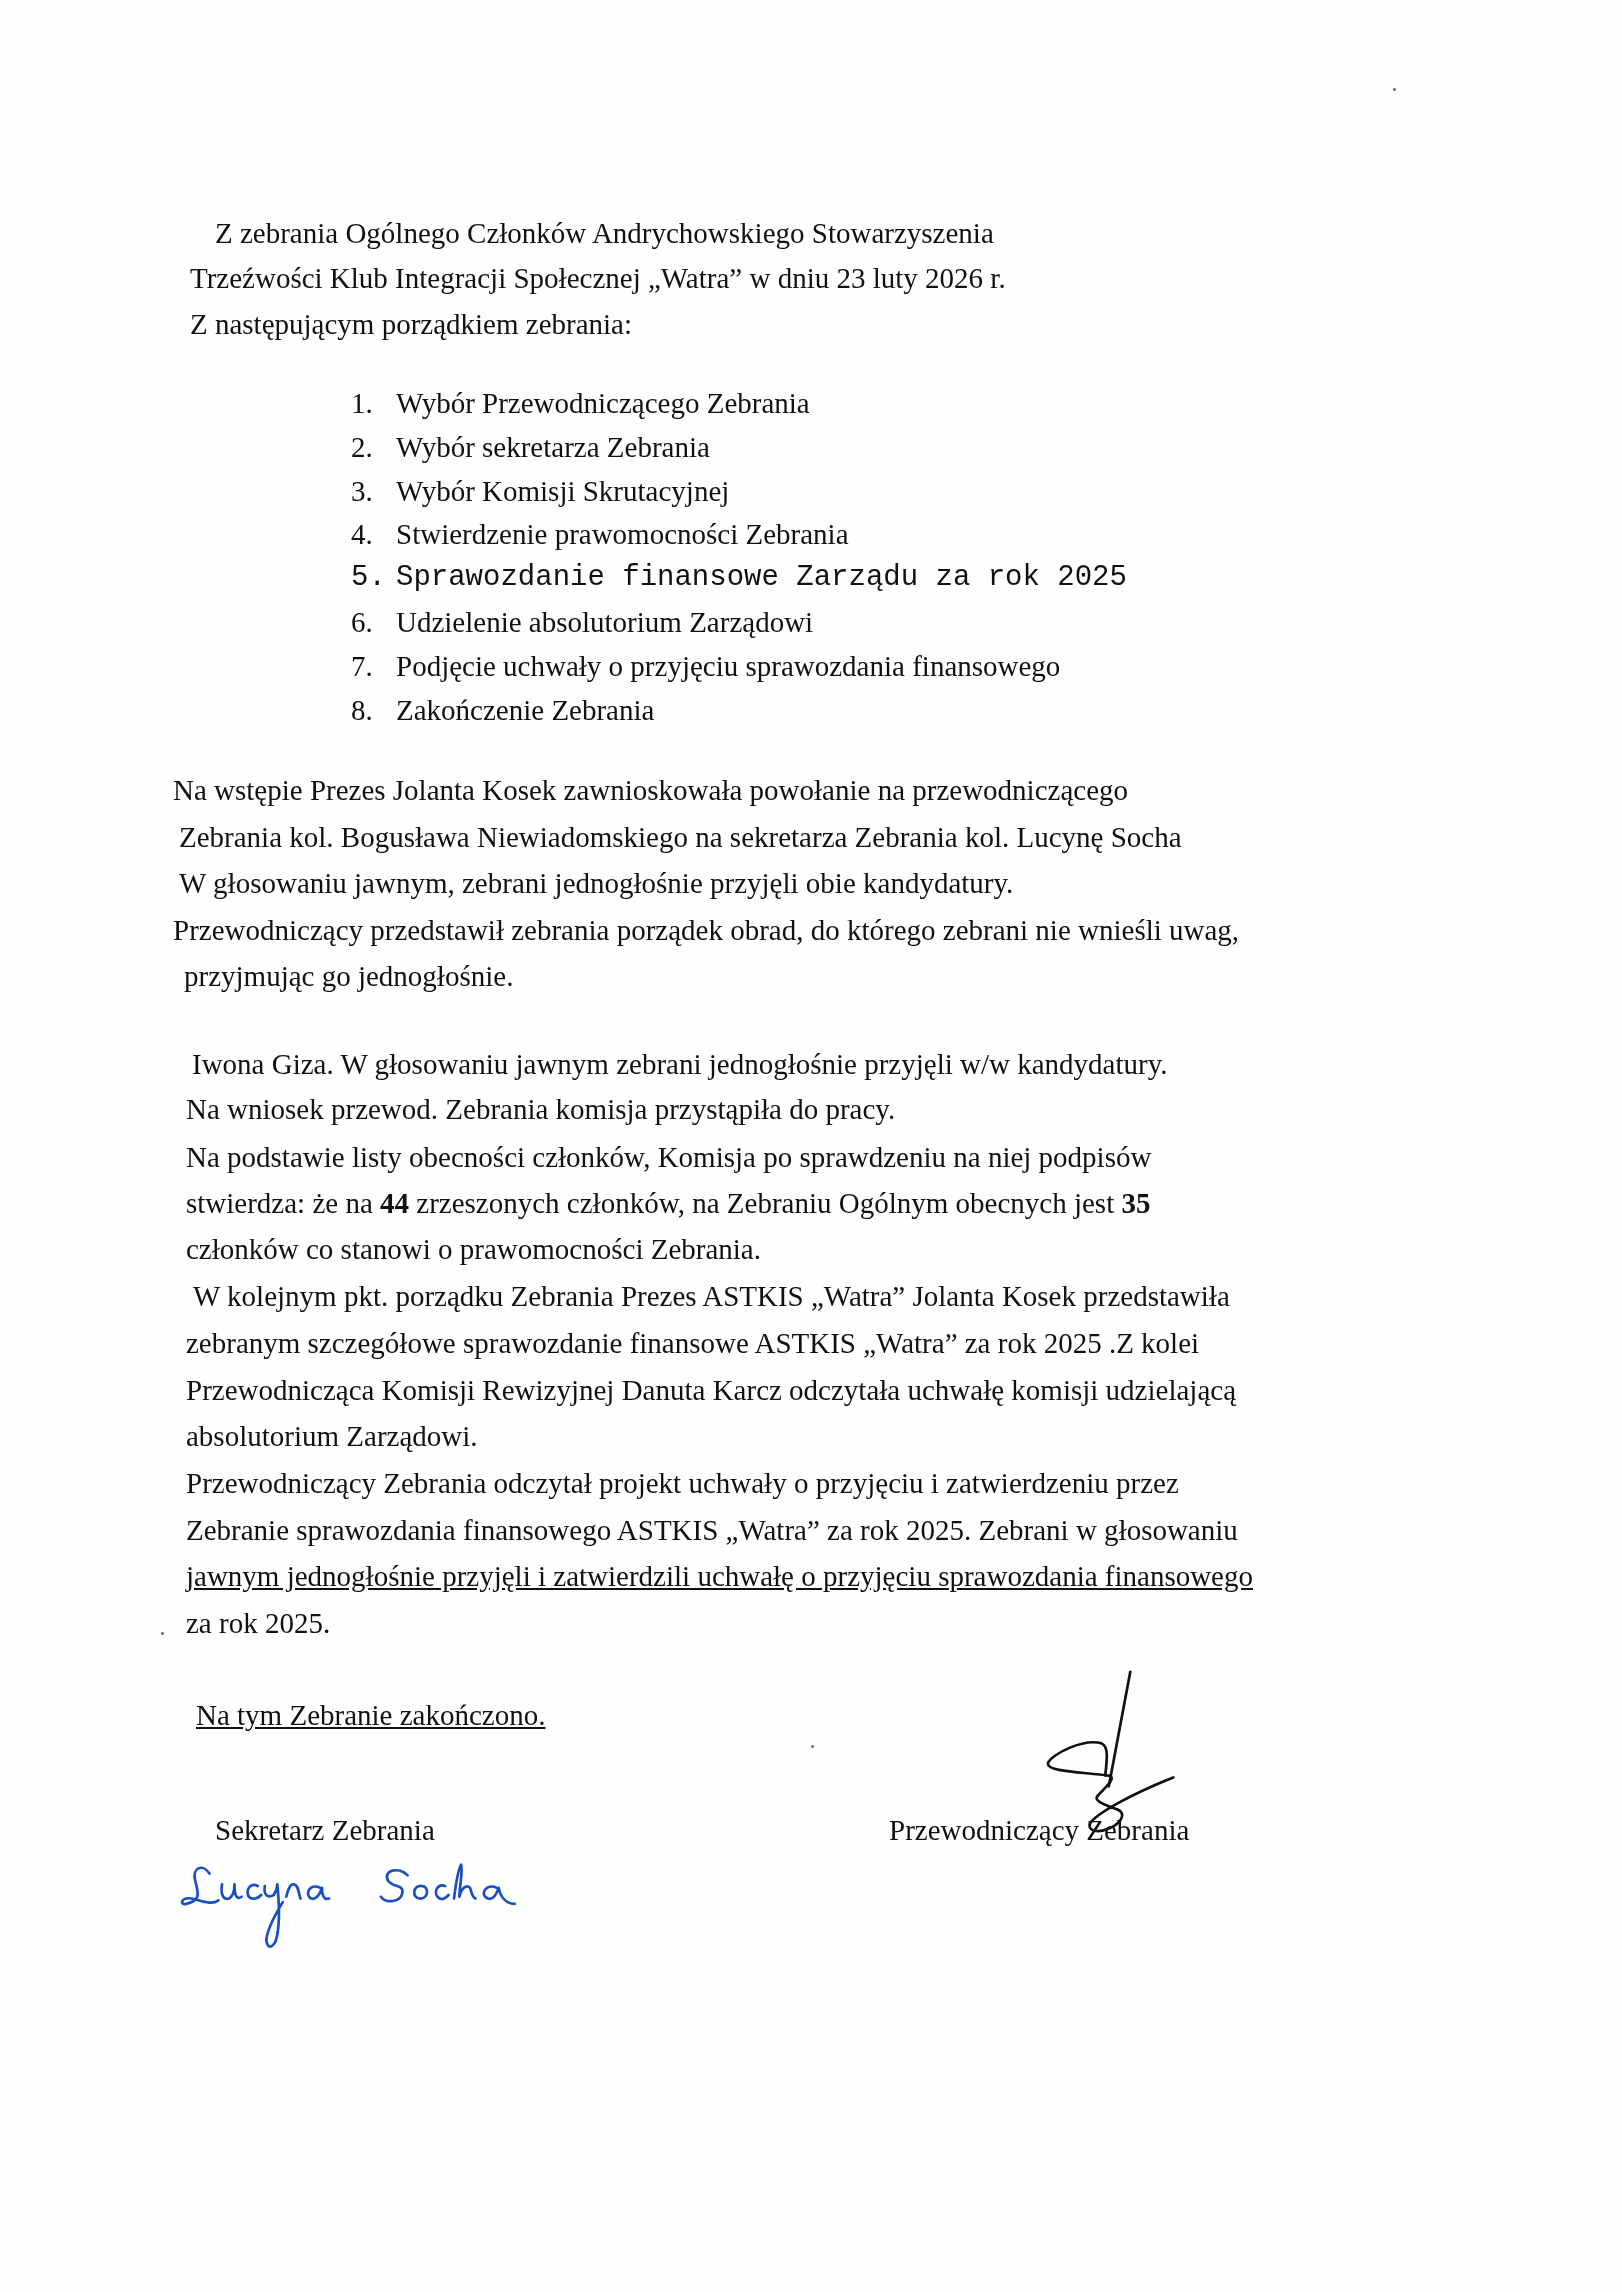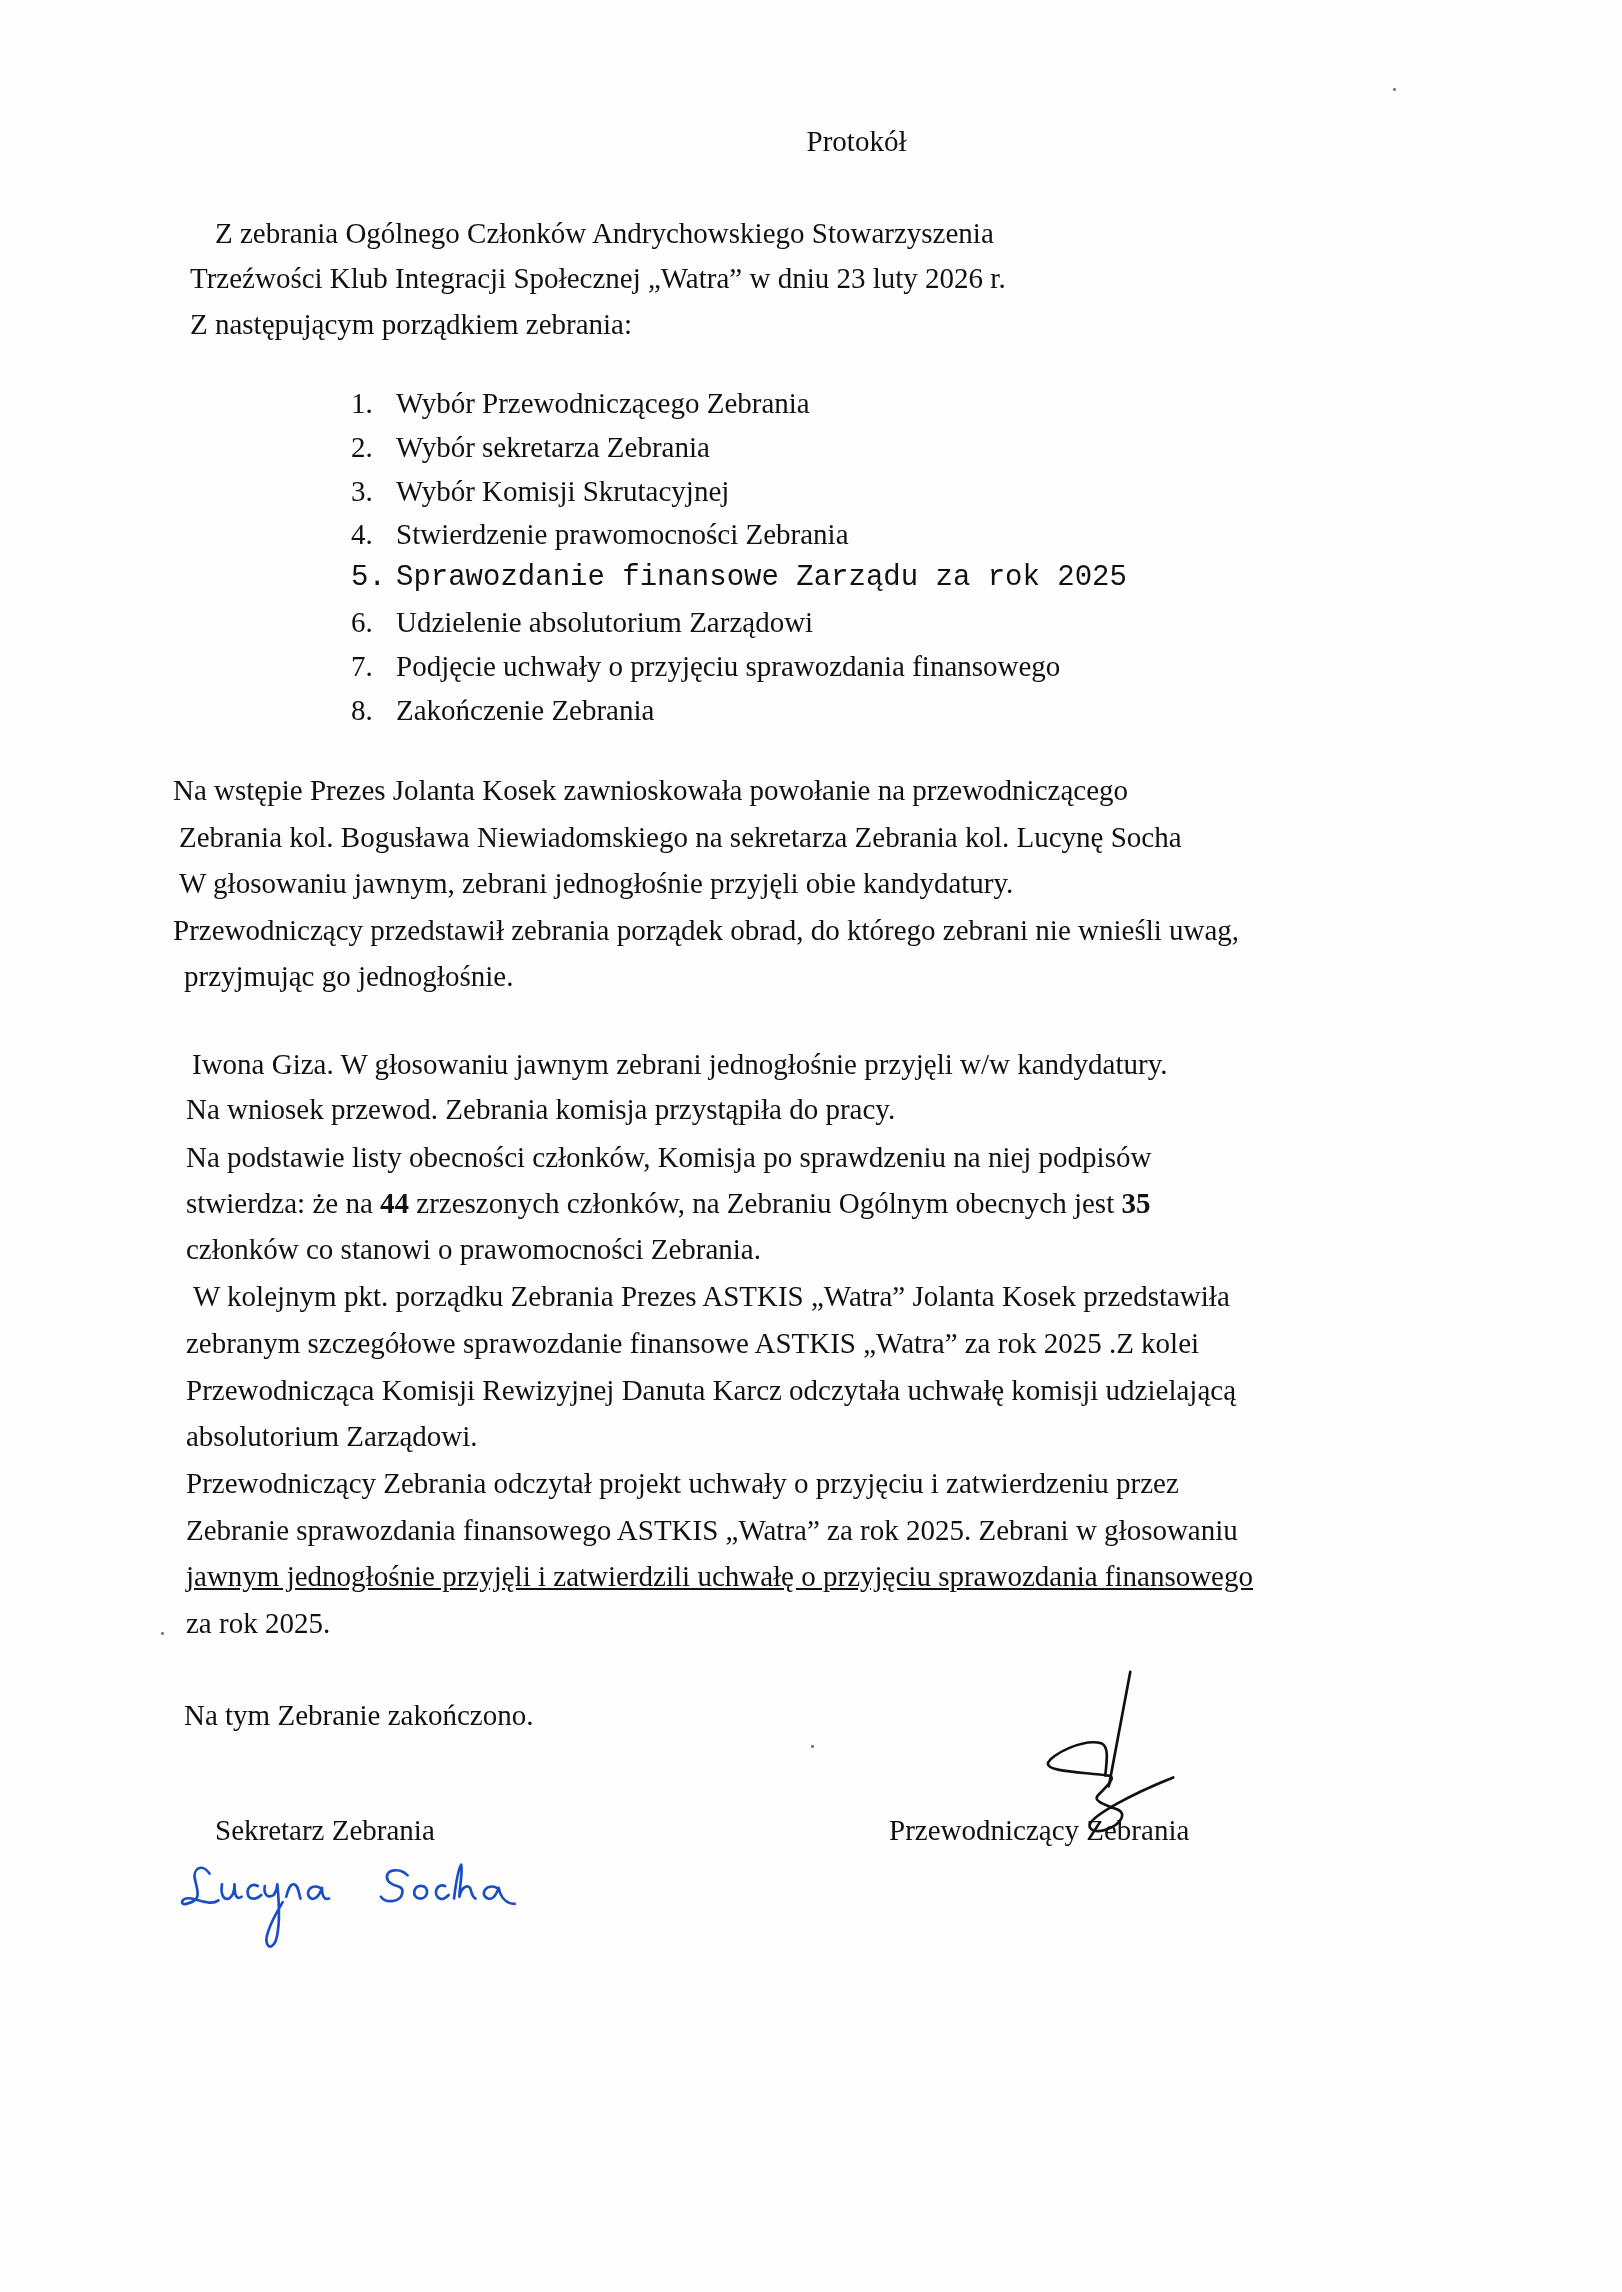--- a/index.html
+++ b/index.html
@@ -62,21 +62,20 @@
       width: 2.7px; height: 2.7px;
       background: #777;
       border-radius: 50%;
     }
   </style>
 </head>
 <body>
 
 <div class="page">
 
-  <div class="title"><span>Protokół</span></div>
 
   <div class="line" style="left:215px; top:215px;">Z zebrania Ogólnego Członków Andrychowskiego Stowarzyszenia</div>
   <div class="line" style="left:190px; top:260px;">Trzeźwości Klub Integracji Społecznej „Watra” w dniu 23 luty 2026 r.</div>
   <div class="line" style="left:190px; top:306px;">Z następującym porządkiem zebrania:</div>
 
   <div>
     <div class="agenda-item" style="left:351px; top:385px;"><span class="agenda-num">1.</span><span>Wybór Przewodniczącego Zebrania</span></div>
     <div class="agenda-item" style="left:351px; top:429px;"><span class="agenda-num">2.</span><span>Wybór sekretarza Zebrania</span></div>
     <div class="agenda-item" style="left:351px; top:473px;"><span class="agenda-num">3.</span><span>Wybór Komisji Skrutacyjnej</span></div>
     <div class="agenda-item" style="left:351px; top:516px;"><span class="agenda-num">4.</span><span>Stwierdzenie prawomocności Zebrania</span></div>
@@ -100,21 +99,21 @@
   <div class="line" style="left:186px; top:1231px;">członków co stanowi o prawomocności Zebrania.</div>
   <div class="line" style="left:193px; top:1278px;">W kolejnym pkt. porządku Zebrania Prezes ASTKIS „Watra” Jolanta Kosek przedstawiła</div>
   <div class="line" style="left:186px; top:1325px;">zebranym szczegółowe sprawozdanie finansowe ASTKIS „Watra” za rok 2025 .Z kolei</div>
   <div class="line" style="left:186px; top:1372px;">Przewodnicząca Komisji Rewizyjnej Danuta Karcz odczytała uchwałę komisji udzielającą</div>
   <div class="line" style="left:186px; top:1418px;">absolutorium Zarządowi.</div>
   <div class="line" style="left:186px; top:1465px;">Przewodniczący Zebrania odczytał projekt uchwały o przyjęciu i zatwierdzeniu przez</div>
   <div class="line" style="left:186px; top:1512px;">Zebranie sprawozdania finansowego ASTKIS „Watra” za rok 2025. Zebrani w głosowaniu</div>
   <div class="line" style="left:186px; top:1558px;text-decoration:underline;">jawnym jednogłośnie przyjęli i zatwierdzili uchwałę o przyjęciu sprawozdania finansowego</div>
   <div class="line" style="left:186px; top:1605px;">za rok 2025.</div>
 
-  <div class="line" style="left:184px; top:1697px;">Na tym Zebranie zakończono.</div>
+  <div class="line" style="left:196px; top:1697px;text-decoration:underline;">Na tym Zebranie zakończono.</div>
 
   <div class="sig-label" style="left:215px; top:1814px;">Sekretarz Zebrania</div>
   <div class="sig-label" style="left:889px; top:1814px;">Przewodniczący Zebrania</div>
 
   <svg class="signature" style="left:175px; top:1845px;" width="376" height="116" viewBox="0 0 420 130">
     <g fill="none" stroke="#1a4fc4" stroke-width="3" stroke-linecap="round" stroke-linejoin="round">
 
       <path d="M38 32 C30 20, 18 26, 22 40 C26 55, 28 62, 12 66 C4 68, 6 58, 18 60 C28 62, 40 68, 48 62"></path>
 
       <path d="M52 44 C50 56, 54 62, 60 60 C66 56, 66 48, 66 44 C66 56, 68 62, 74 58"></path>

